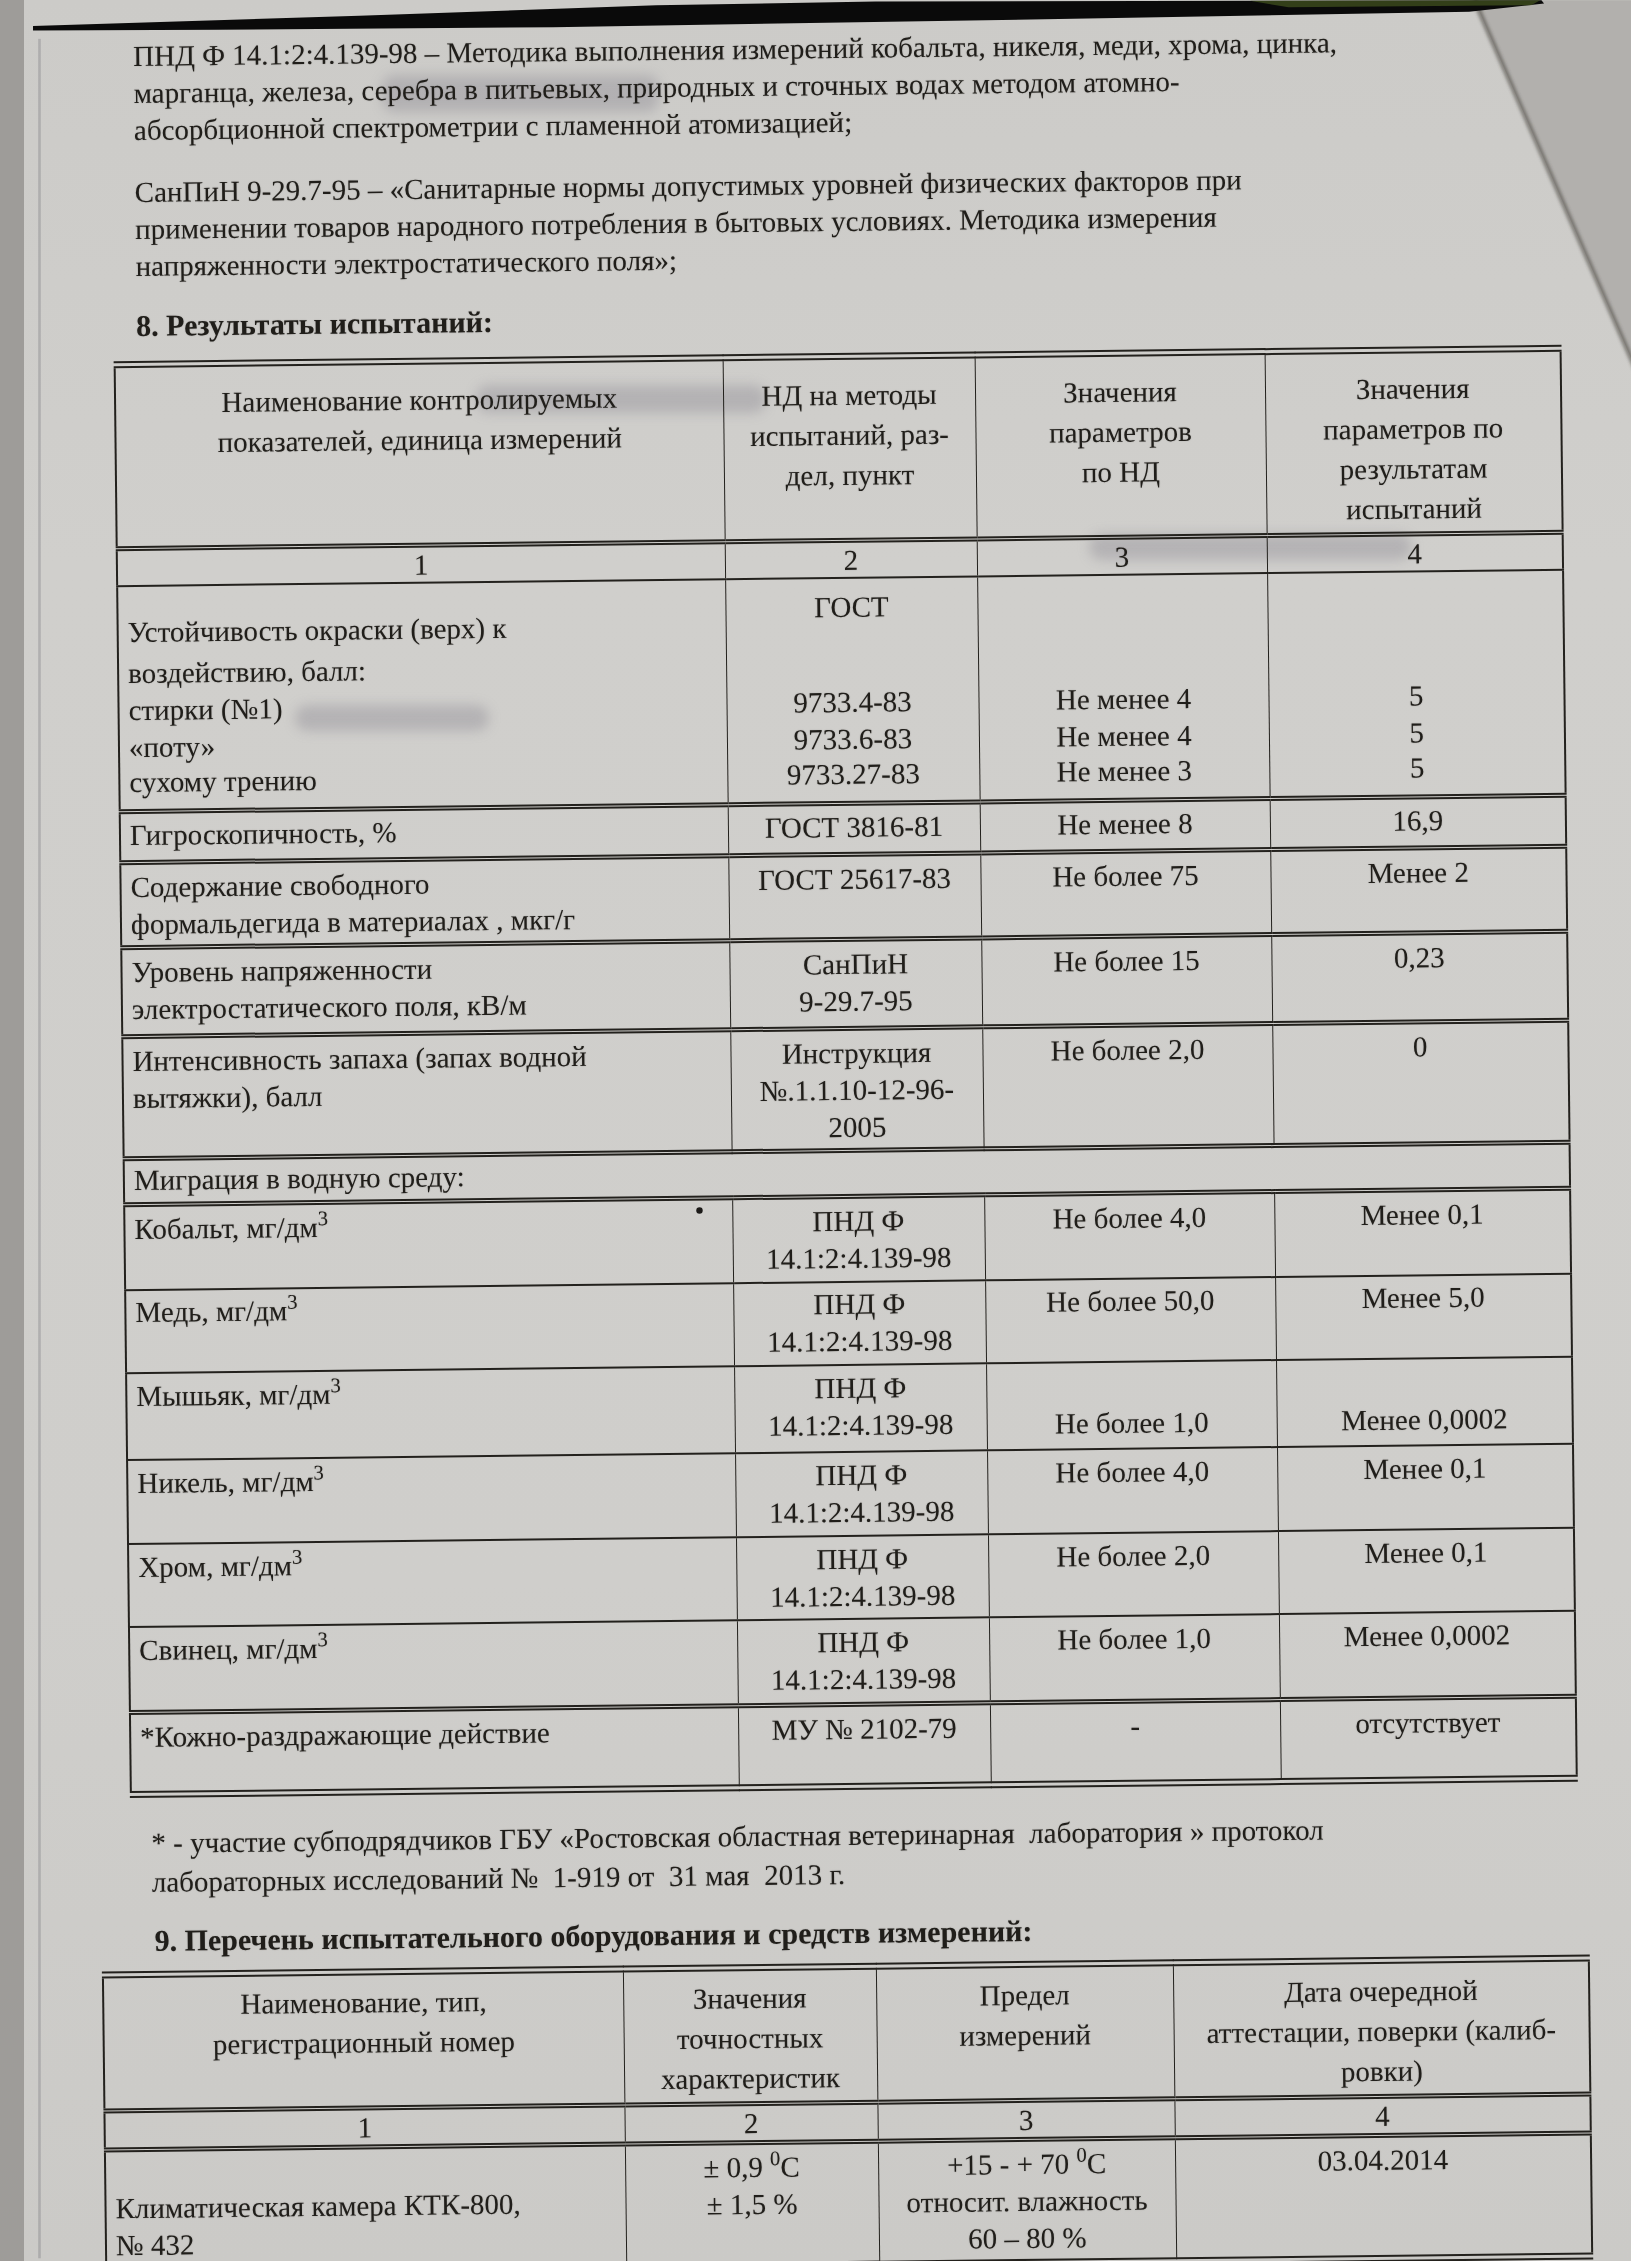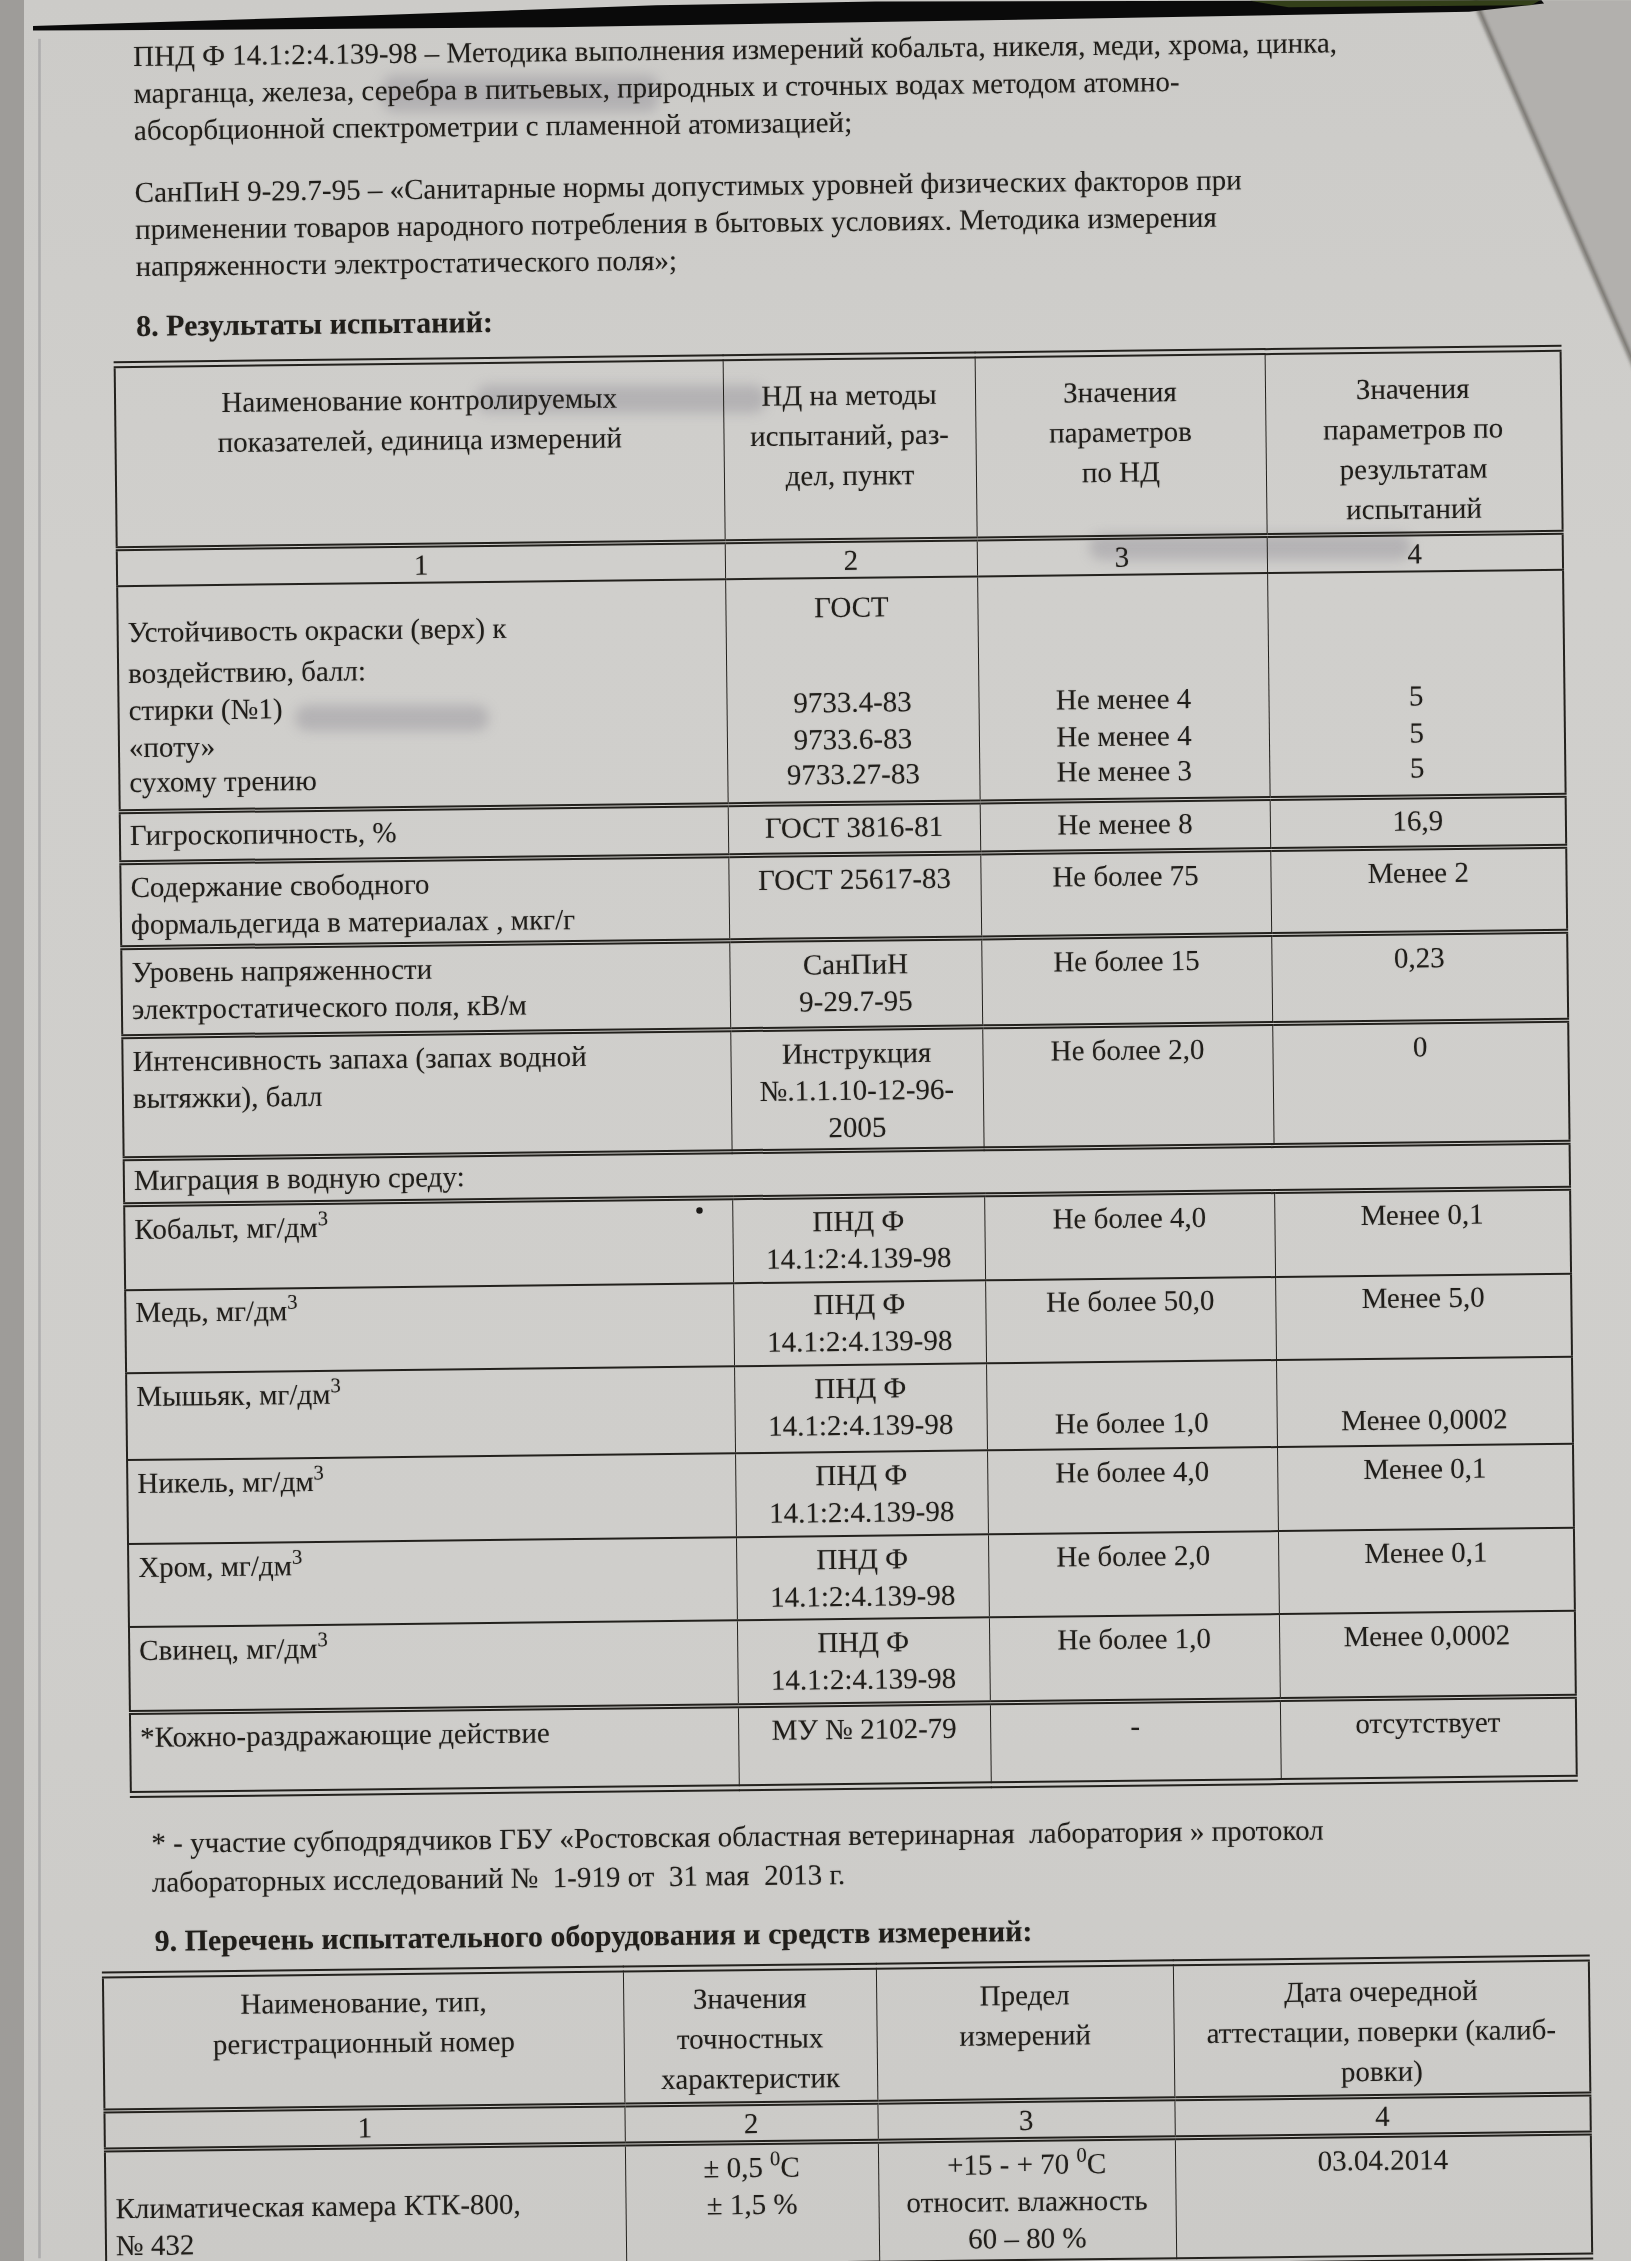--- a/index.html
+++ b/index.html
@@ -295,21 +295,21 @@
         <td>2</td>
         <td>3</td>
         <td>4</td>
       </tr>
       <tr class="eq1 d">
         <td class="c1">
           <div>Климатическая камера КТК-800,</div>
           <div>№ 432</div>
         </td>
         <td class="cc">
-          <div><span>± 0,5 </span><sup>0</sup><span>С</span></div>
+          <div><span>± 0,9 </span><sup>0</sup><span>С</span></div>
           <div>± 1,5 %</div>
         </td>
         <td class="cc">
           <div><span>+15 - + 70 </span><sup>0</sup><span>С</span></div>
           <div>относит. влажность</div>
           <div>60 – 80 %</div>
         </td>
         <td class="cc">03.04.2014</td>
       </tr>
 

